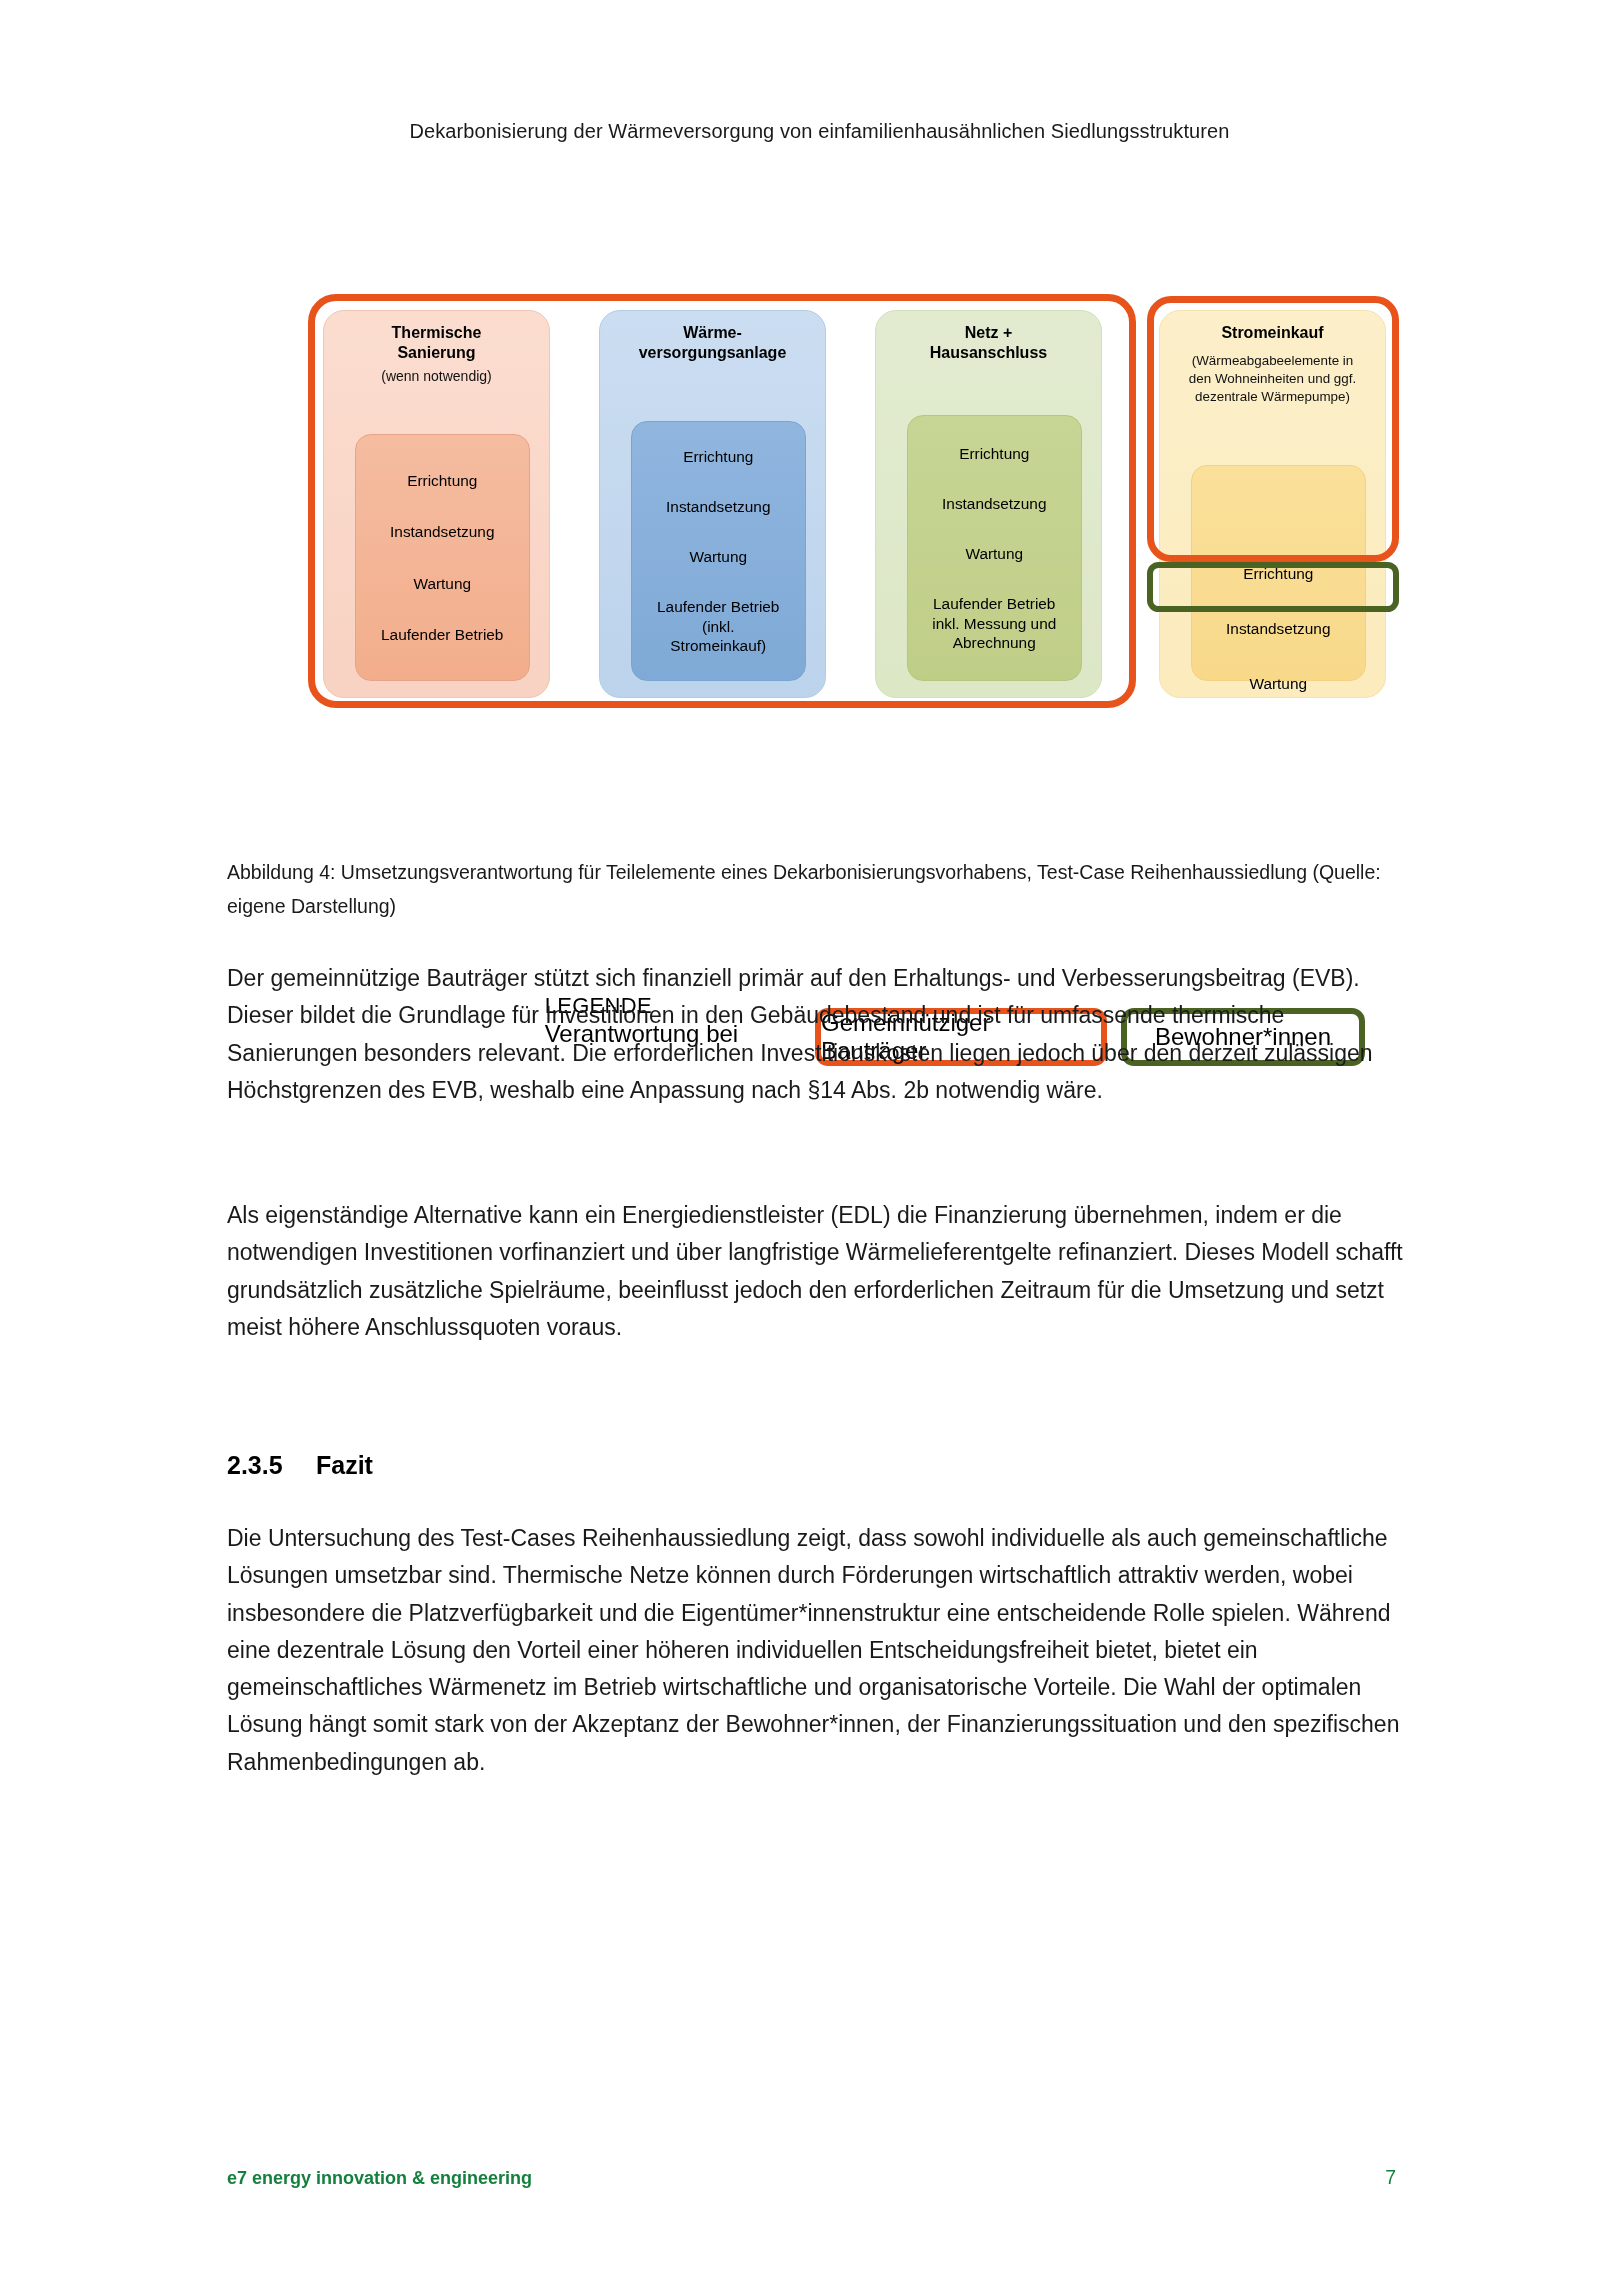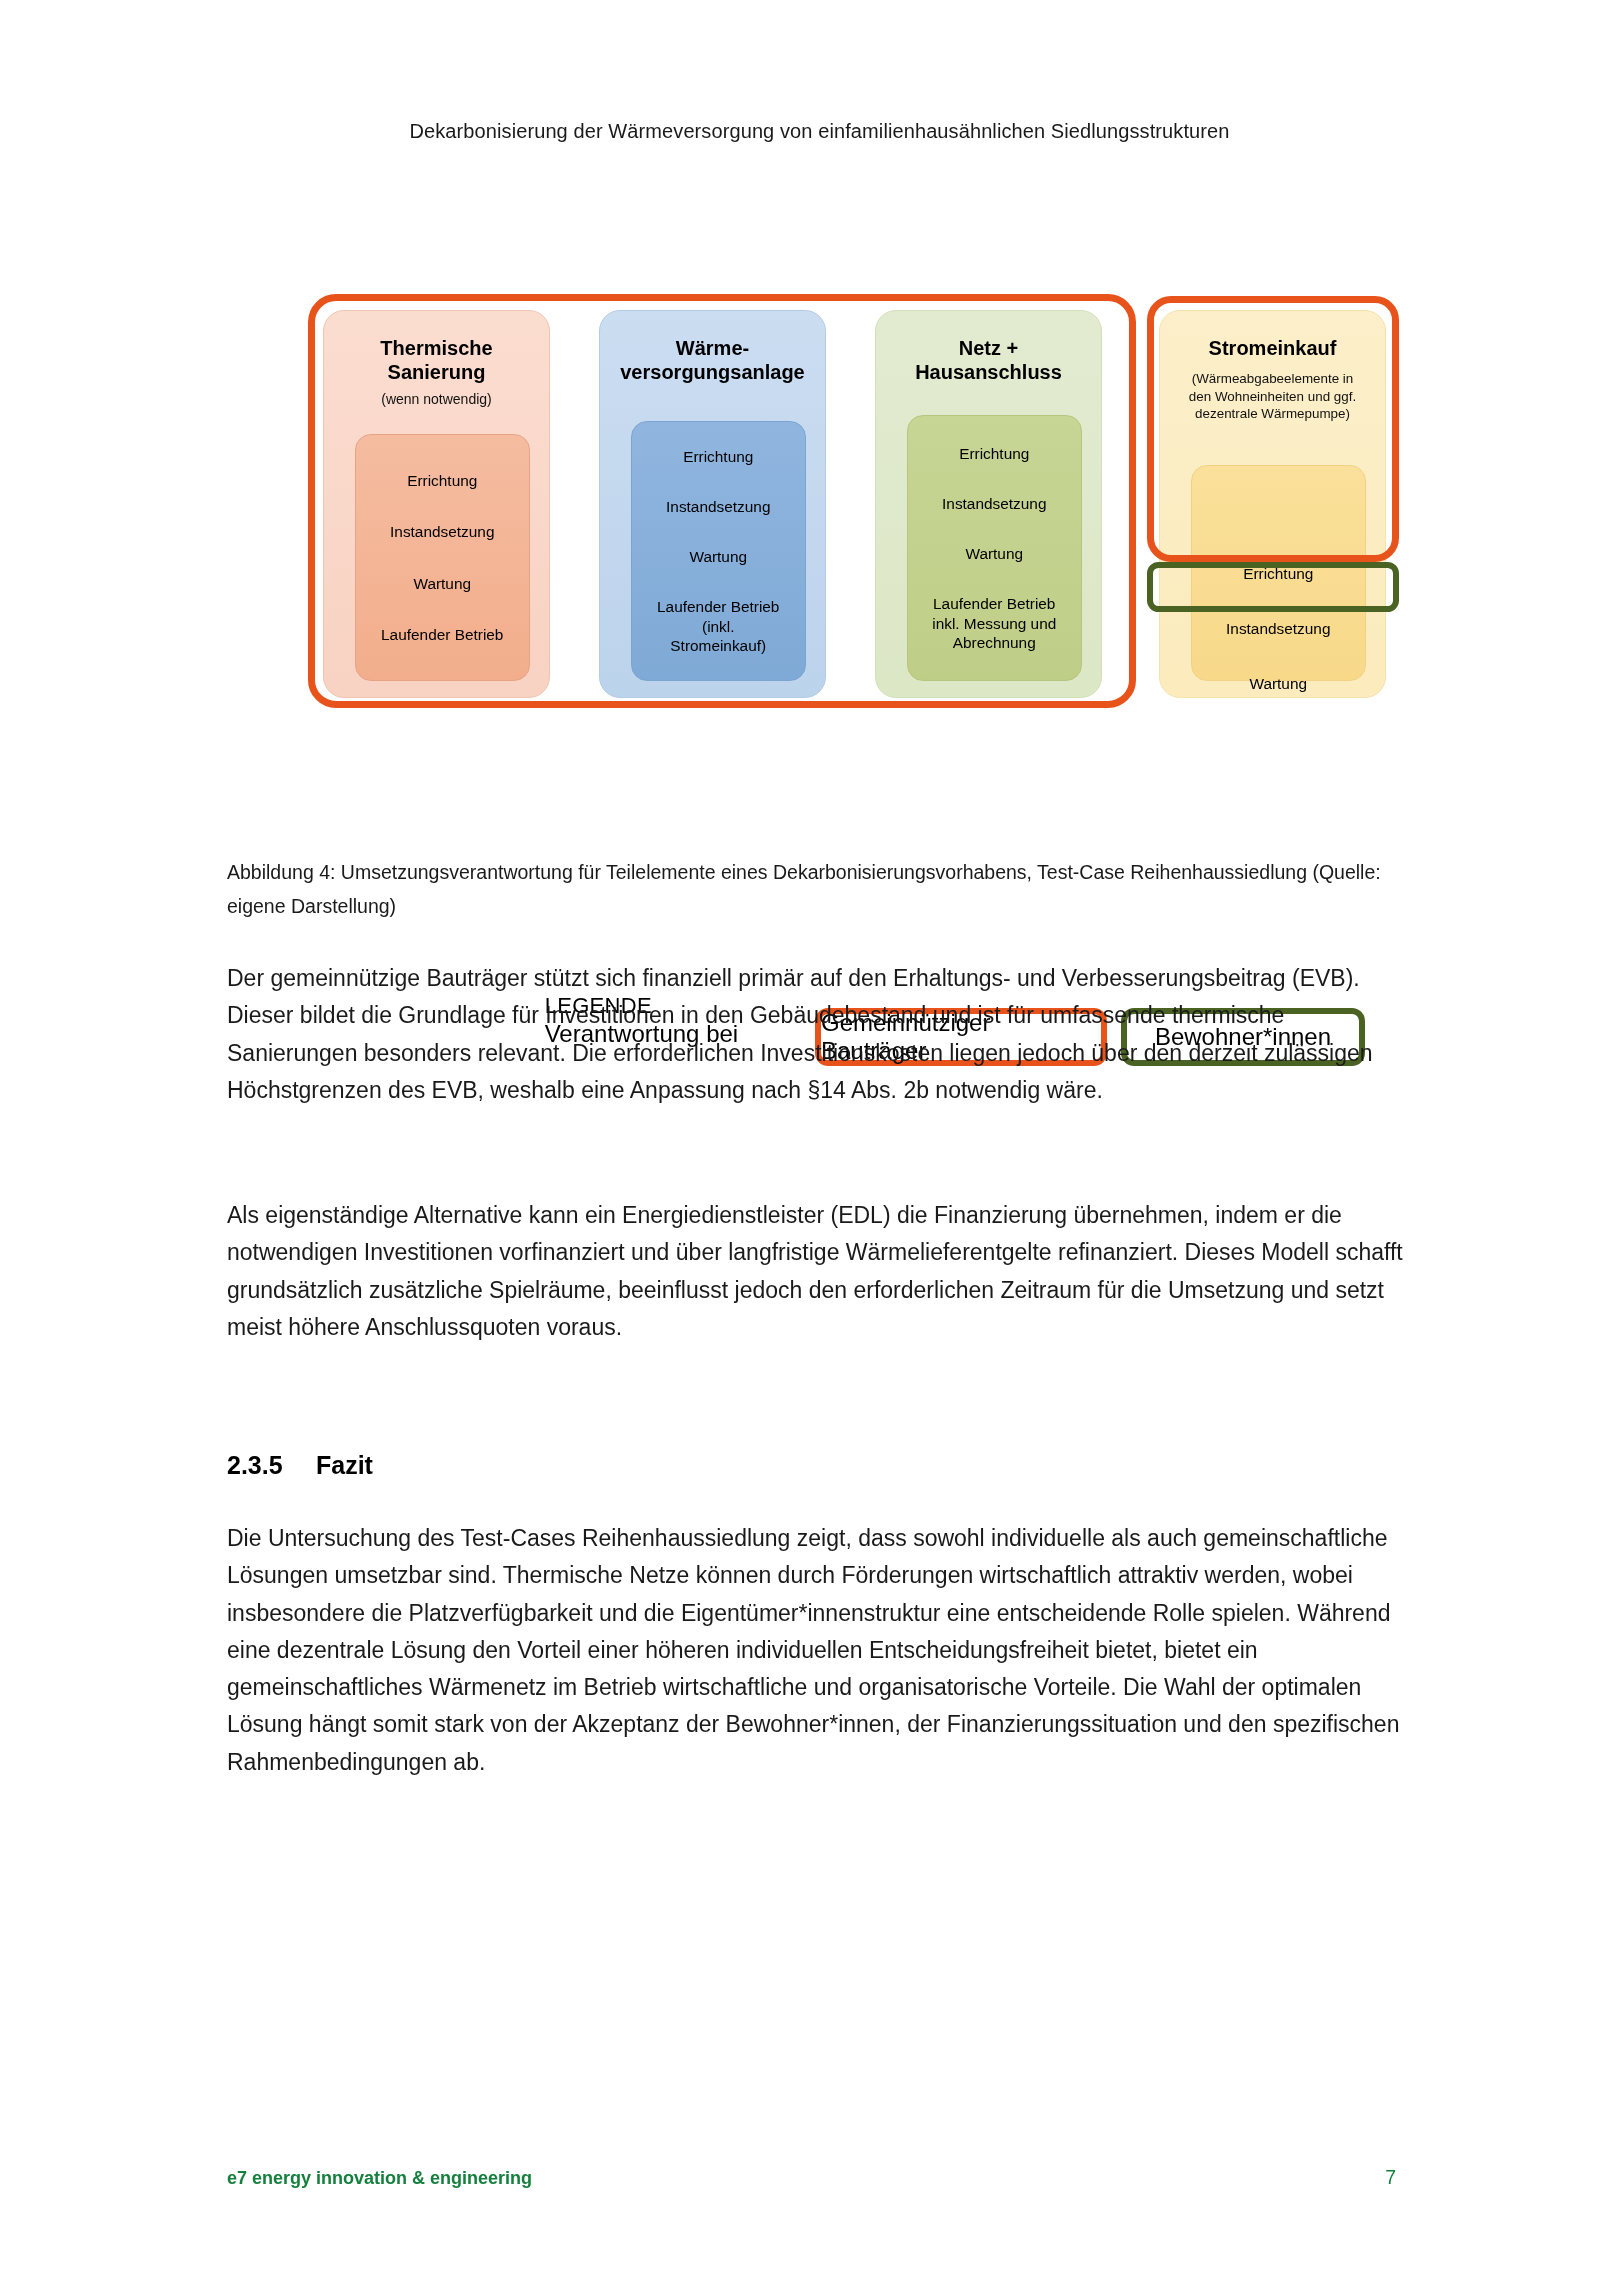--- a/index.html
+++ b/index.html
@@ -75,23 +75,23 @@
     text-align: center;
     z-index: 2;
   }
   .col.c1 { left: 96px;  width: 227px;  height: 388px; background: linear-gradient(180deg,#FBDDD0 0%,#F8D2C2 100%); border: 0.8px solid #f0c5b2; }
   .col.c2 { left: 372px;  width: 227px;  height: 388px; background: linear-gradient(180deg,#CBDDF1 0%,#BCD3EC 100%); border: 0.8px solid #b4cbe5; }
   .col.c3 { left: 648px;  width: 227px;  height: 388px; background: linear-gradient(180deg,#E2EBD0 0%,#DCE7C6 100%); border: 0.8px solid #d2e0b9; }
   .col.c4 { left: 932px; width: 227px;  height: 388px; background: linear-gradient(180deg,#FCEFC9 0%,#FBEBBD 100%); border: 0.8px solid #f6e2ab; }
 
   .col-title {
     font-weight: bold;
-    font-size: 20px;
+    font-size: 16px;
     line-height: 1.22;
-    padding-top: 25px;
+    padding-top: 12px;
     color: #000;
   }
   .col-sub {
     font-size: 14px;
     line-height: 1.3;
     margin-top: 4.9px;
     color: #111;
   }
   .col-sub.small {
     font-size: 13.4px;

